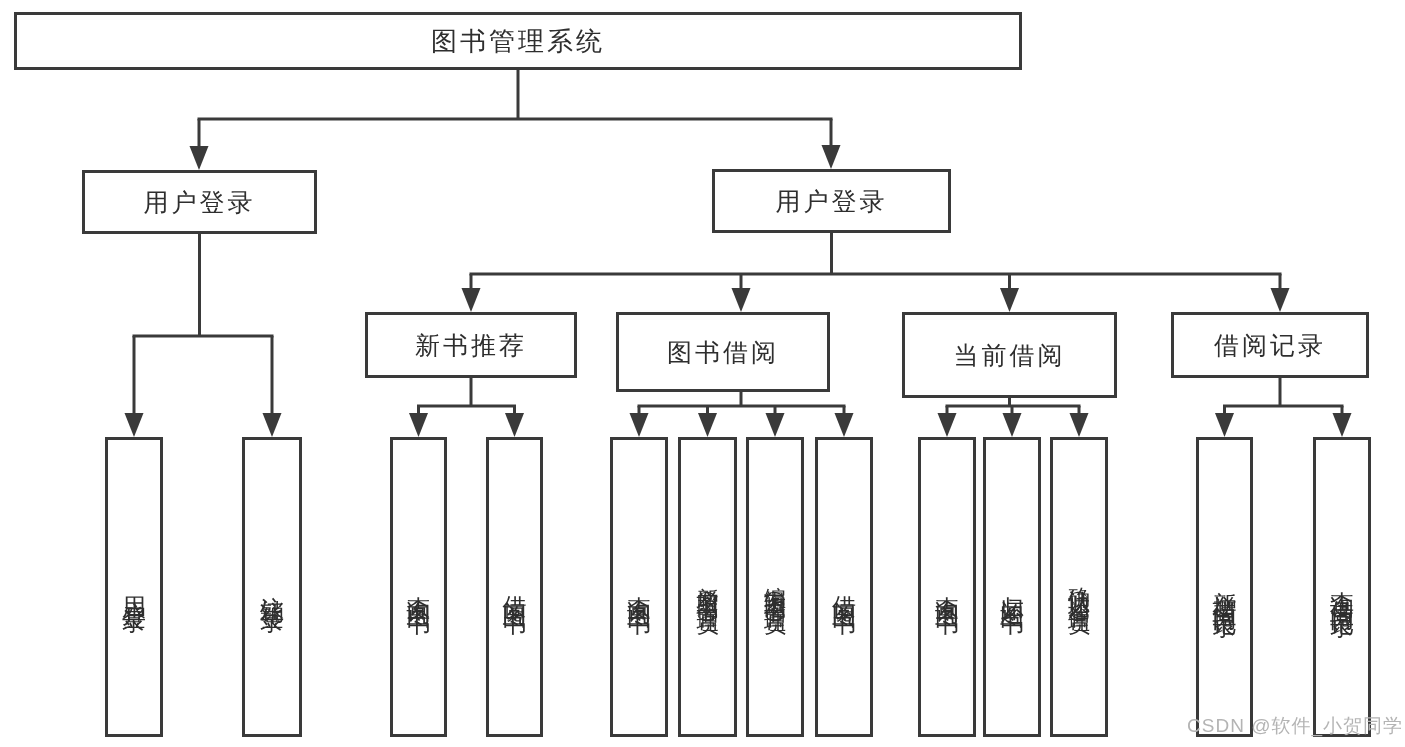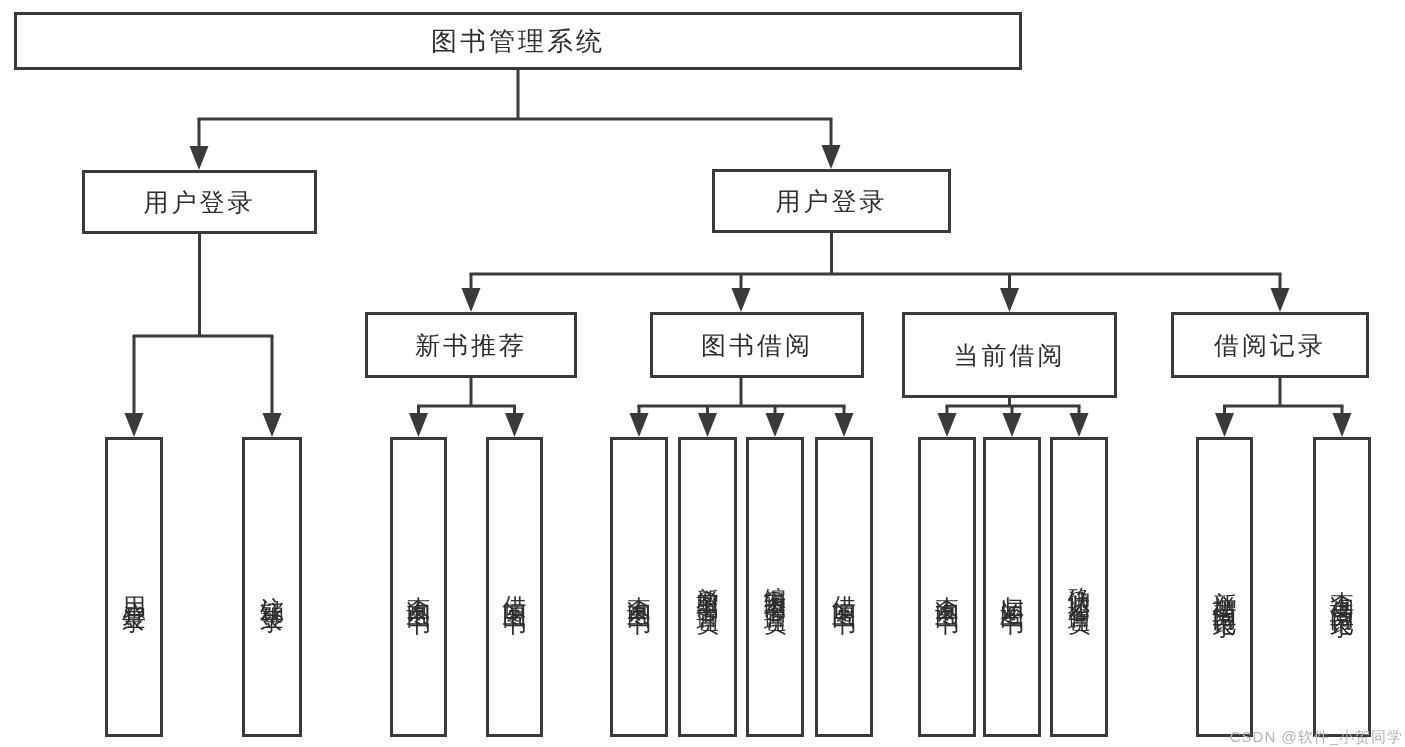--- a/index.html
+++ b/index.html
@@ -45,22 +45,22 @@
     font-size:24px;
     letter-spacing:5px;
     line-height:1;
   }
   .node.v.long{
     font-size:22px;
     letter-spacing:4px;
   }
   .watermark{
     position:absolute;
-    right:2px;bottom:0;
-    font-size:15px;
+    right:2px;bottom:8px;
+    font-size:19px;
     letter-spacing:1px;
     color:var(--wm);
     z-index:5;
     white-space:nowrap;
   }
 </style>
 </head>
 <body>
 
 <div class="canvas">
@@ -119,21 +119,21 @@
       <line x1="1342" y1="406" x2="1342" y2="417" stroke="#3a3a3a" stroke-width="3"></line>
       <polygon points="1332.5,413 1351.5,413 1342,437" fill="#3a3a3a"></polygon>
     </svg>
 
   <div class="node h root" style="left:14px;top:12px;width:1008px;height:58px;">图书管理系统</div>
 
   <div class="node h" style="left:82px;top:170px;width:235px;height:64px;">用户登录</div>
   <div class="node h" style="left:712px;top:169px;width:239px;height:64px;">用户登录</div>
 
   <div class="node h" style="left:365px;top:312px;width:212px;height:66px;">新书推荐</div>
-  <div class="node h" style="left:650px;top:312px;width:214px;height:66px;">图书借阅</div>
+  <div class="node h" style="left:616px;top:312px;width:214px;height:80px;">图书借阅</div>
   <div class="node h" style="left:902px;top:312px;width:215px;height:86px;">当前借阅</div>
   <div class="node h" style="left:1171px;top:312px;width:198px;height:66px;">借阅记录</div>
 
   <div class="node v" style="left:105px;top:437px;width:58px;height:300px;">用户登录</div>
   <div class="node v" style="left:242px;top:437px;width:60px;height:300px;">注销登录</div>
 
   <div class="node v" style="left:390px;top:437px;width:57px;height:300px;">查询图书</div>
   <div class="node v" style="left:486px;top:437px;width:57px;height:300px;">借阅图书</div>
 
   <div class="node v" style="left:610px;top:437px;width:58px;height:300px;">查询图书</div>

